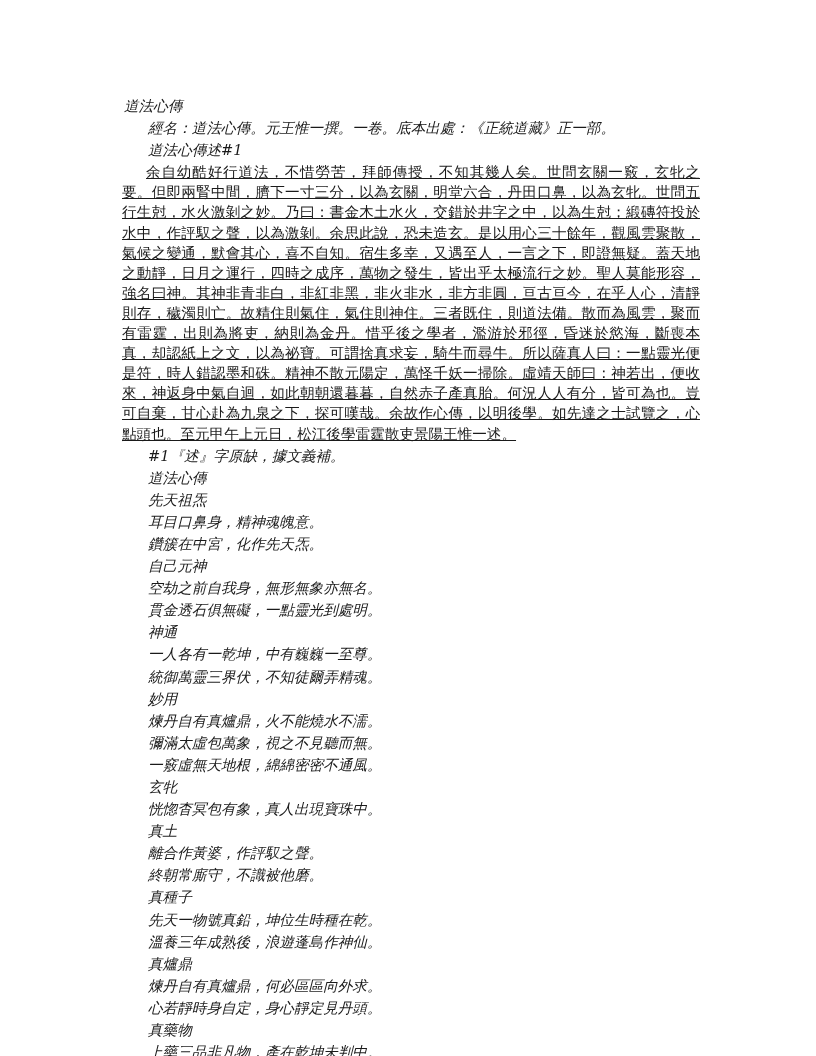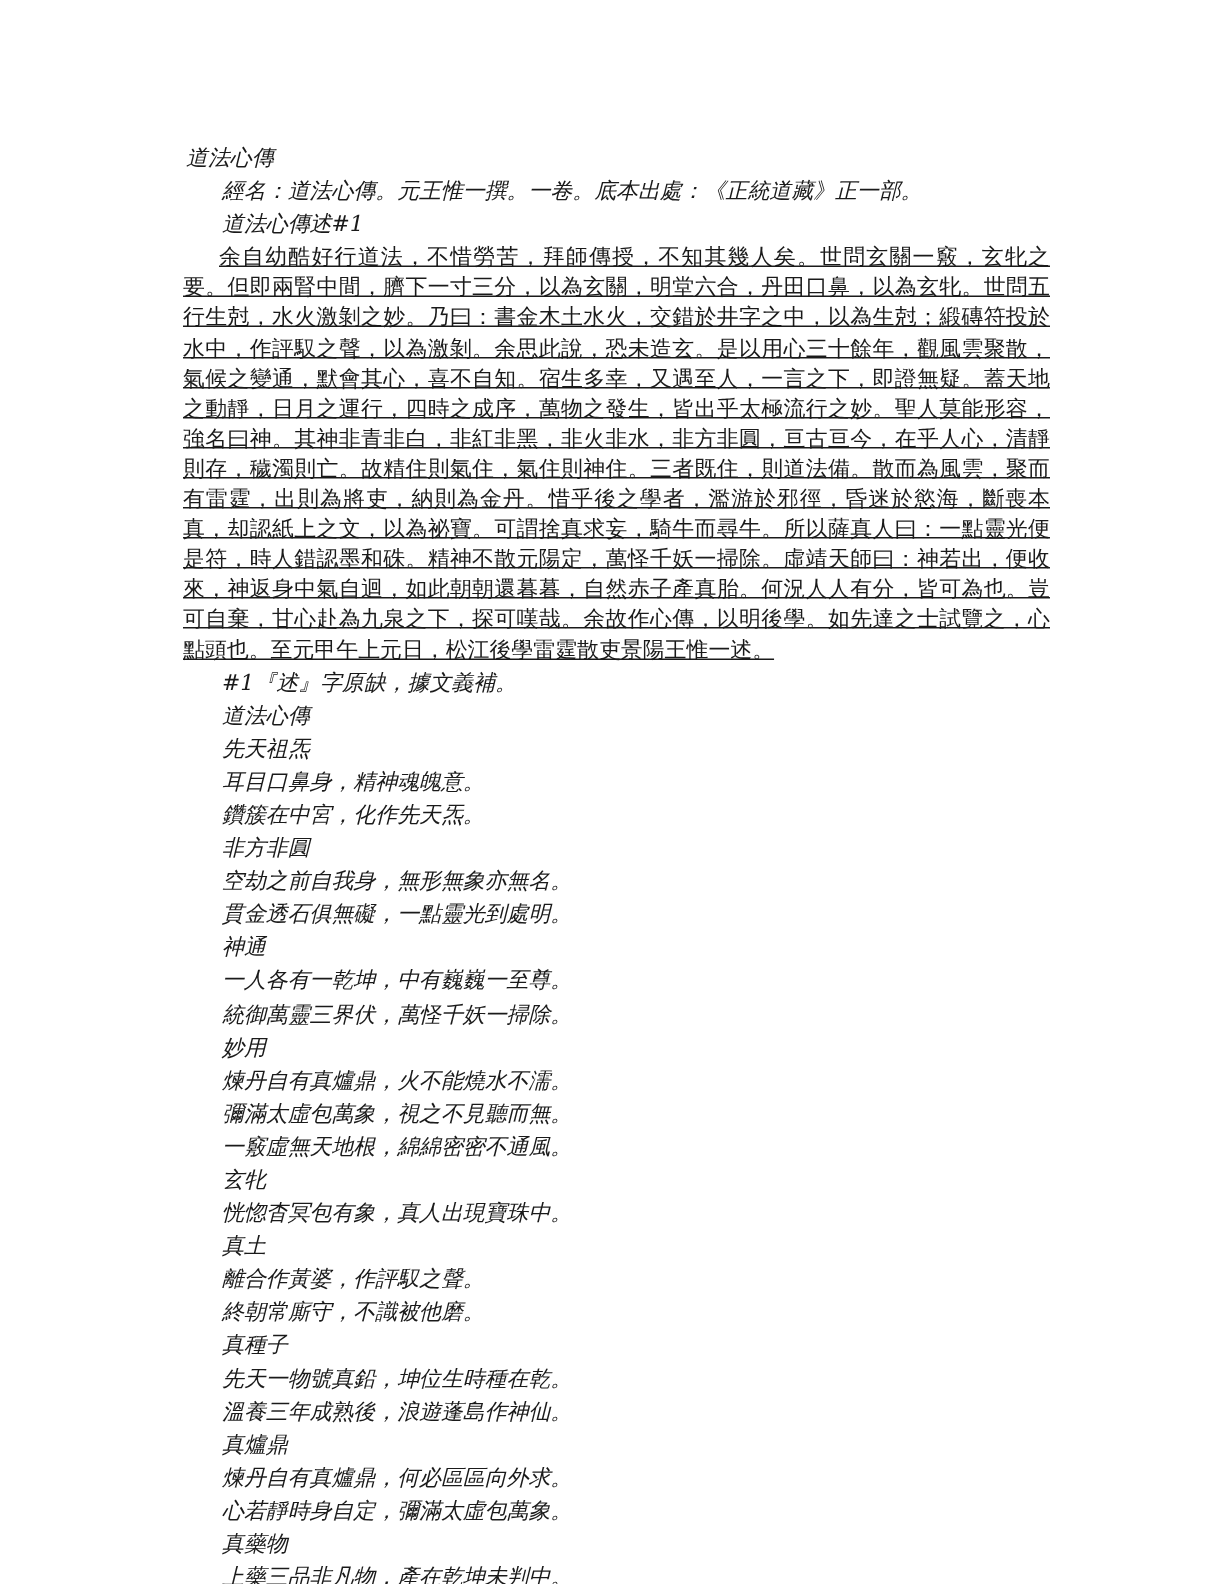--- a/index.html
+++ b/index.html
@@ -28,28 +28,28 @@
   <p class="para">余自幼酷好行道法，不惜勞苦，拜師傳授，不知其幾人矣。世問玄關一竅，玄牝之要。但即兩腎中間，臍下一寸三分，以為玄關，明堂六合，丹田口鼻，以為玄牝。世問五行生尅，水火激剝之妙。乃曰：書金木土水火，交錯於井字之中，以為生尅；緞磚符投於水中，作評馭之聲，以為激剝。余思此說，恐未造玄。是以用心三十餘年，觀風雲聚散，氣候之變通，默會其心，喜不自知。宿生多幸，又遇至人，一言之下，即證無疑。蓋天地之動靜，日月之運行，四時之成序，萬物之發生，皆出乎太極流行之妙。聖人莫能形容，強名曰神。其神非青非白，非紅非黑，非火非水，非方非圓，亘古亘今，在乎人心，清靜則存，穢濁則亡。故精住則氣住，氣住則神住。三者既住，則道法備。散而為風雲，聚而有雷霆，出則為將吏，納則為金丹。惜乎後之學者，濫游於邪徑，昏迷於慾海，斷喪本真，却認紙上之文，以為祕寶。可謂捨真求妄，騎牛而尋牛。所以薩真人曰：一點靈光便是符，時人錯認墨和硃。精神不散元陽定，萬怪千妖一掃除。虛靖天師曰：神若出，便收來，神返身中氣自迴，如此朝朝還暮暮，自然赤子產真胎。何況人人有分，皆可為也。豈可自棄，甘心赴為九泉之下，探可嘆哉。余故作心傳，以明後學。如先達之士試覽之，心點頭也。至元甲午上元日，松江後學雷霆散吏景陽王惟一述。</p>
   <p class="line indent">#1『述』字原缺，據文義補。</p>
   <p class="line indent">道法心傳</p>
 
   <div>
     <p class="line indent">先天祖炁</p>
     <p class="line indent">耳目口鼻身，精神魂魄意。</p>
     <p class="line indent">鑽簇在中宮，化作先天炁。</p>
   </div>
   <div>
-    <p class="line indent">非方非圓</p>
+    <p class="line indent">自己元神</p>
     <p class="line indent">空劫之前自我身，無形無象亦無名。</p>
     <p class="line indent">貫金透石俱無礙，一點靈光到處明。</p>
   </div>
   <div>
     <p class="line indent">神通</p>
     <p class="line indent">一人各有一乾坤，中有巍巍一至尊。</p>
-    <p class="line indent">統御萬靈三界伏，萬怪千妖一掃除。</p>
+    <p class="line indent">統御萬靈三界伏，不知徒爾弄精魂。</p>
   </div>
   <div>
     <p class="line indent">妙用</p>
     <p class="line indent">煉丹自有真爐鼎，火不能燒水不濡。</p>
     <p class="line indent">彌滿太虛包萬象，視之不見聽而無。</p>
   </div>
   <div>
     <p class="line indent">一竅虛無天地根，綿綿密密不通風。</p>
     <p class="line indent">玄牝</p>
     <p class="line indent">恍惚杳冥包有象，真人出現寶珠中。</p>
@@ -60,21 +60,21 @@
     <p class="line indent">終朝常廝守，不識被他磨。</p>
   </div>
   <div>
     <p class="line indent">真種子</p>
     <p class="line indent">先天一物號真鉛，坤位生時種在乾。</p>
     <p class="line indent">溫養三年成熟後，浪遊蓬島作神仙。</p>
   </div>
   <div>
     <p class="line indent">真爐鼎</p>
     <p class="line indent">煉丹自有真爐鼎，何必區區向外求。</p>
-    <p class="line indent">心若靜時身自定，彌滿太虛包萬象。</p>
+    <p class="line indent">心若靜時身自定，身心靜定見丹頭。</p>
   </div>
   <div>
     <p class="line indent">真藥物</p>
     <p class="line indent">上藥三品非凡物，產在乾坤未判中。</p>
     <p class="line indent">火候足時丹始熟，蛇吞一粒化為龍。</p>
   </div>
   <div>
     <p class="line indent">濫游於邪徑</p>
     <p class="line indent">心念不專難制伏，猶如龍虎勢難當。</p>
   </div>

